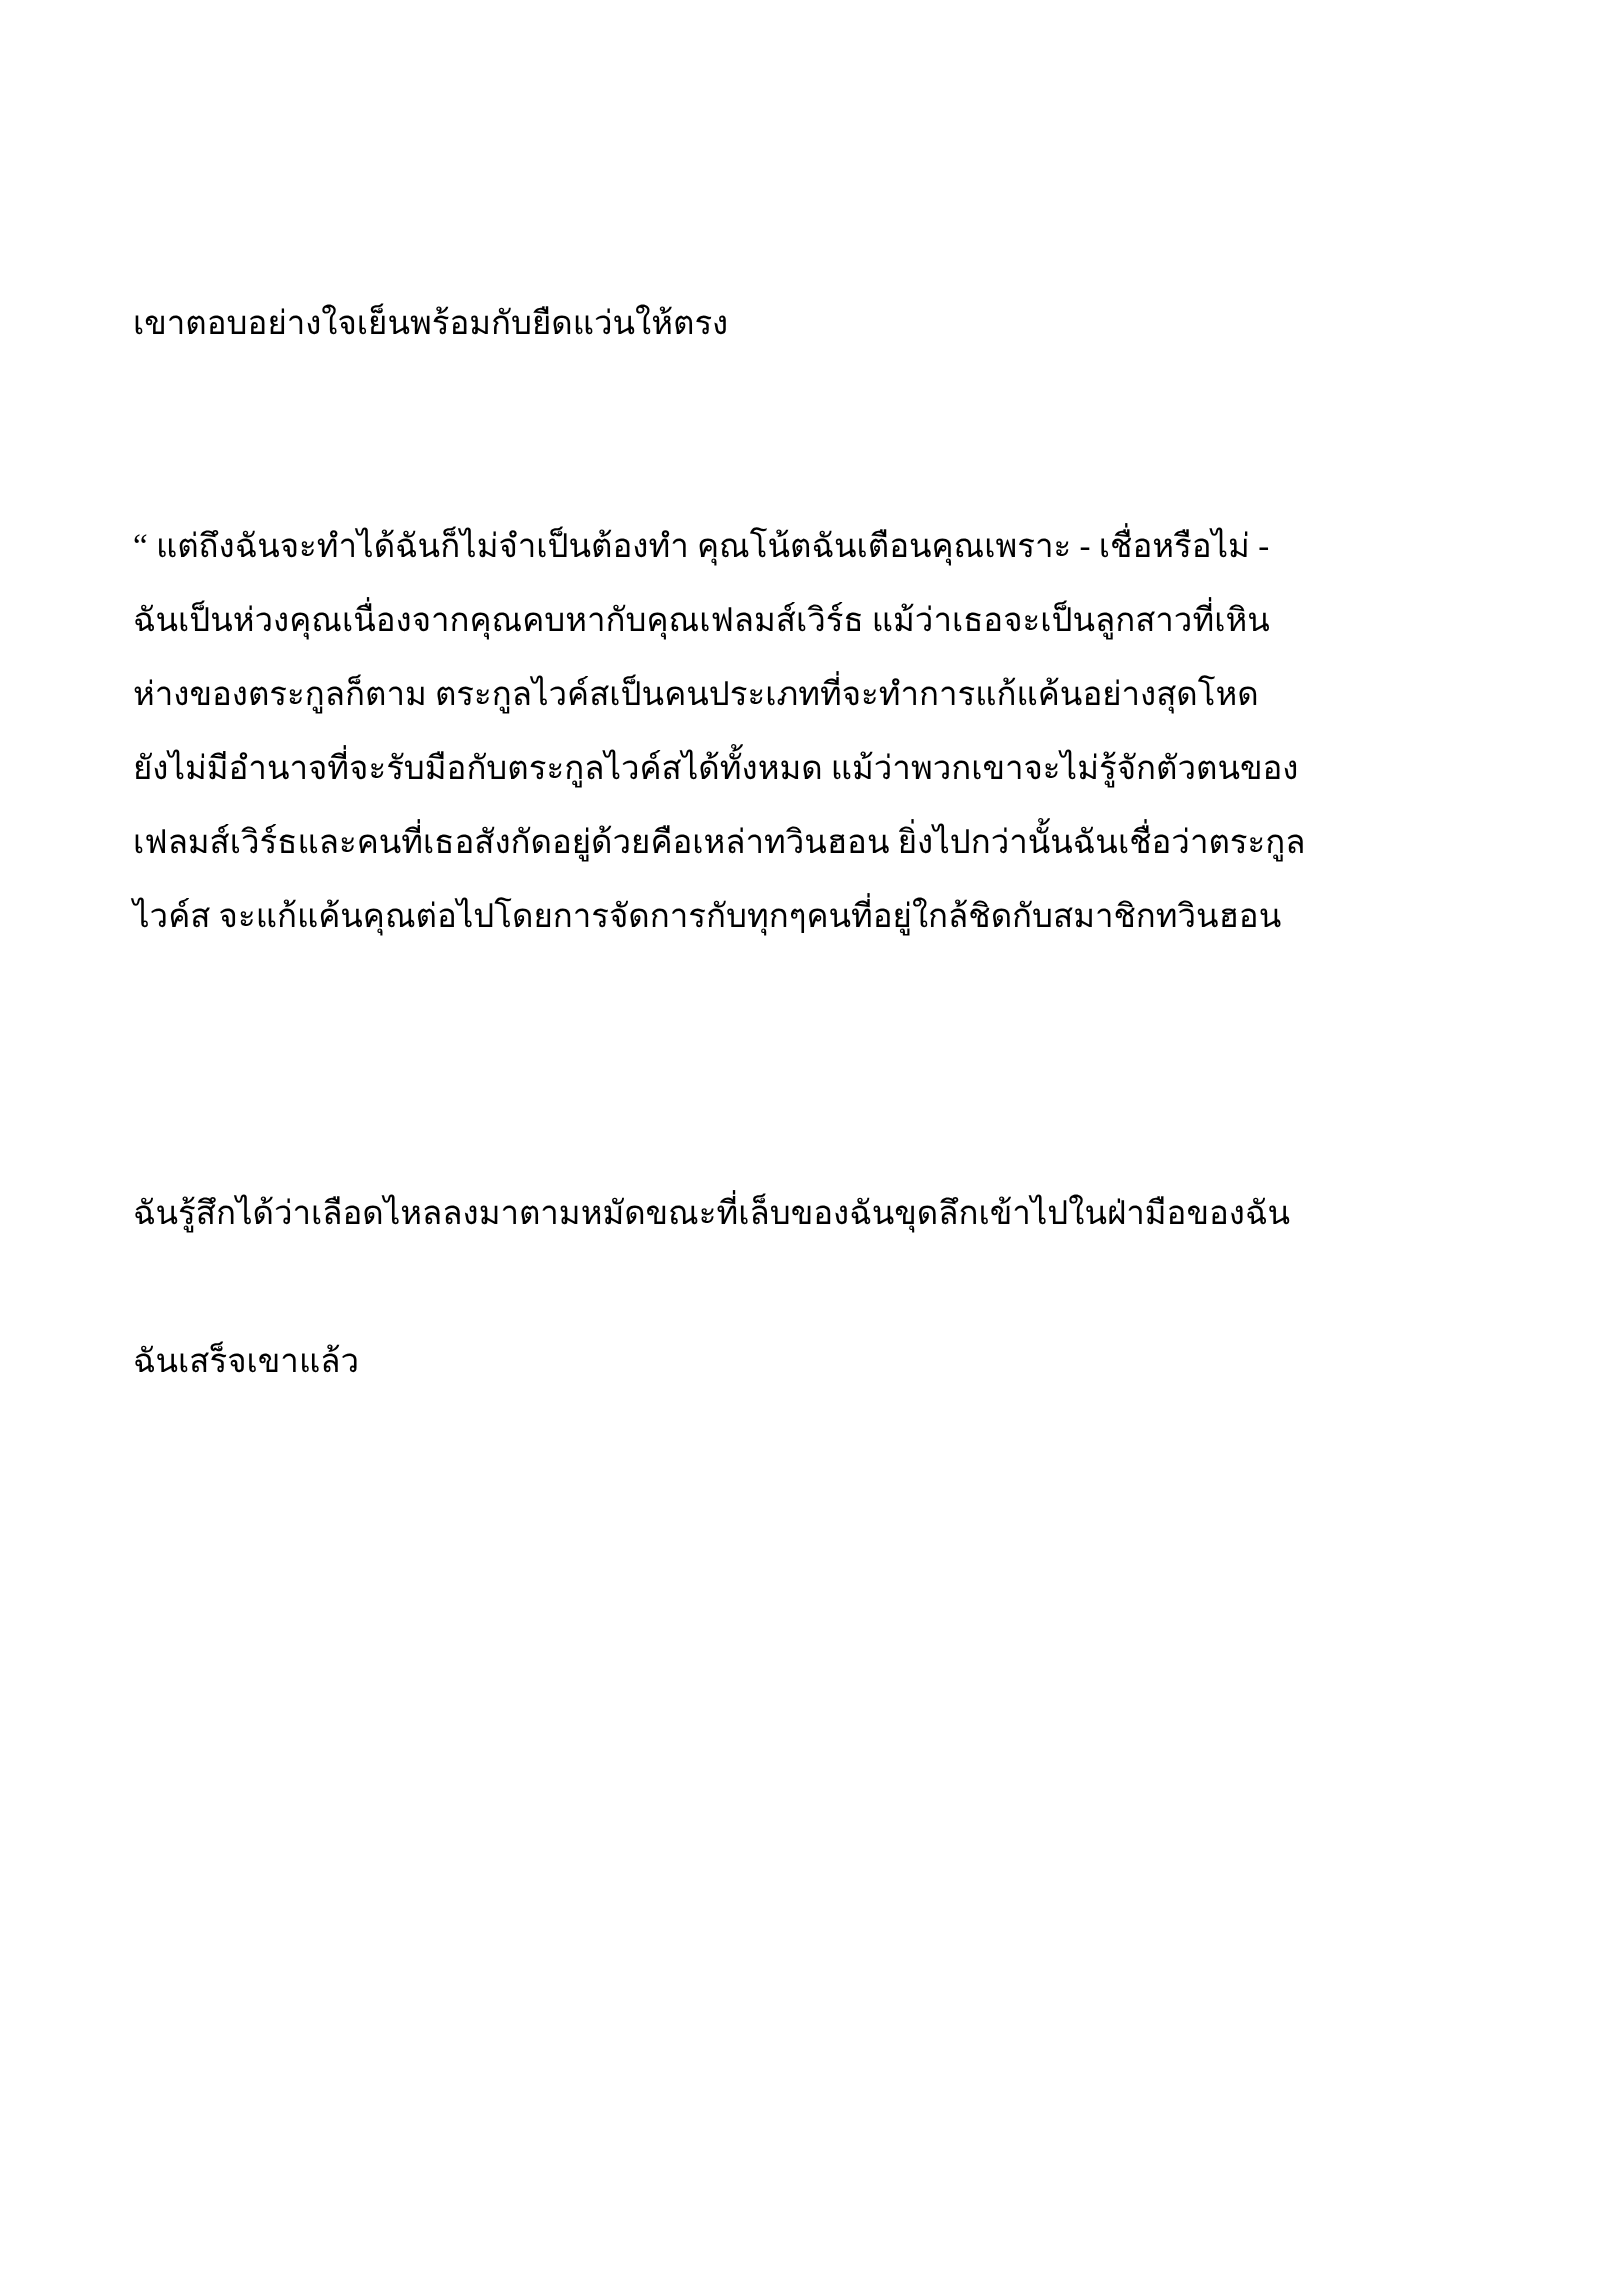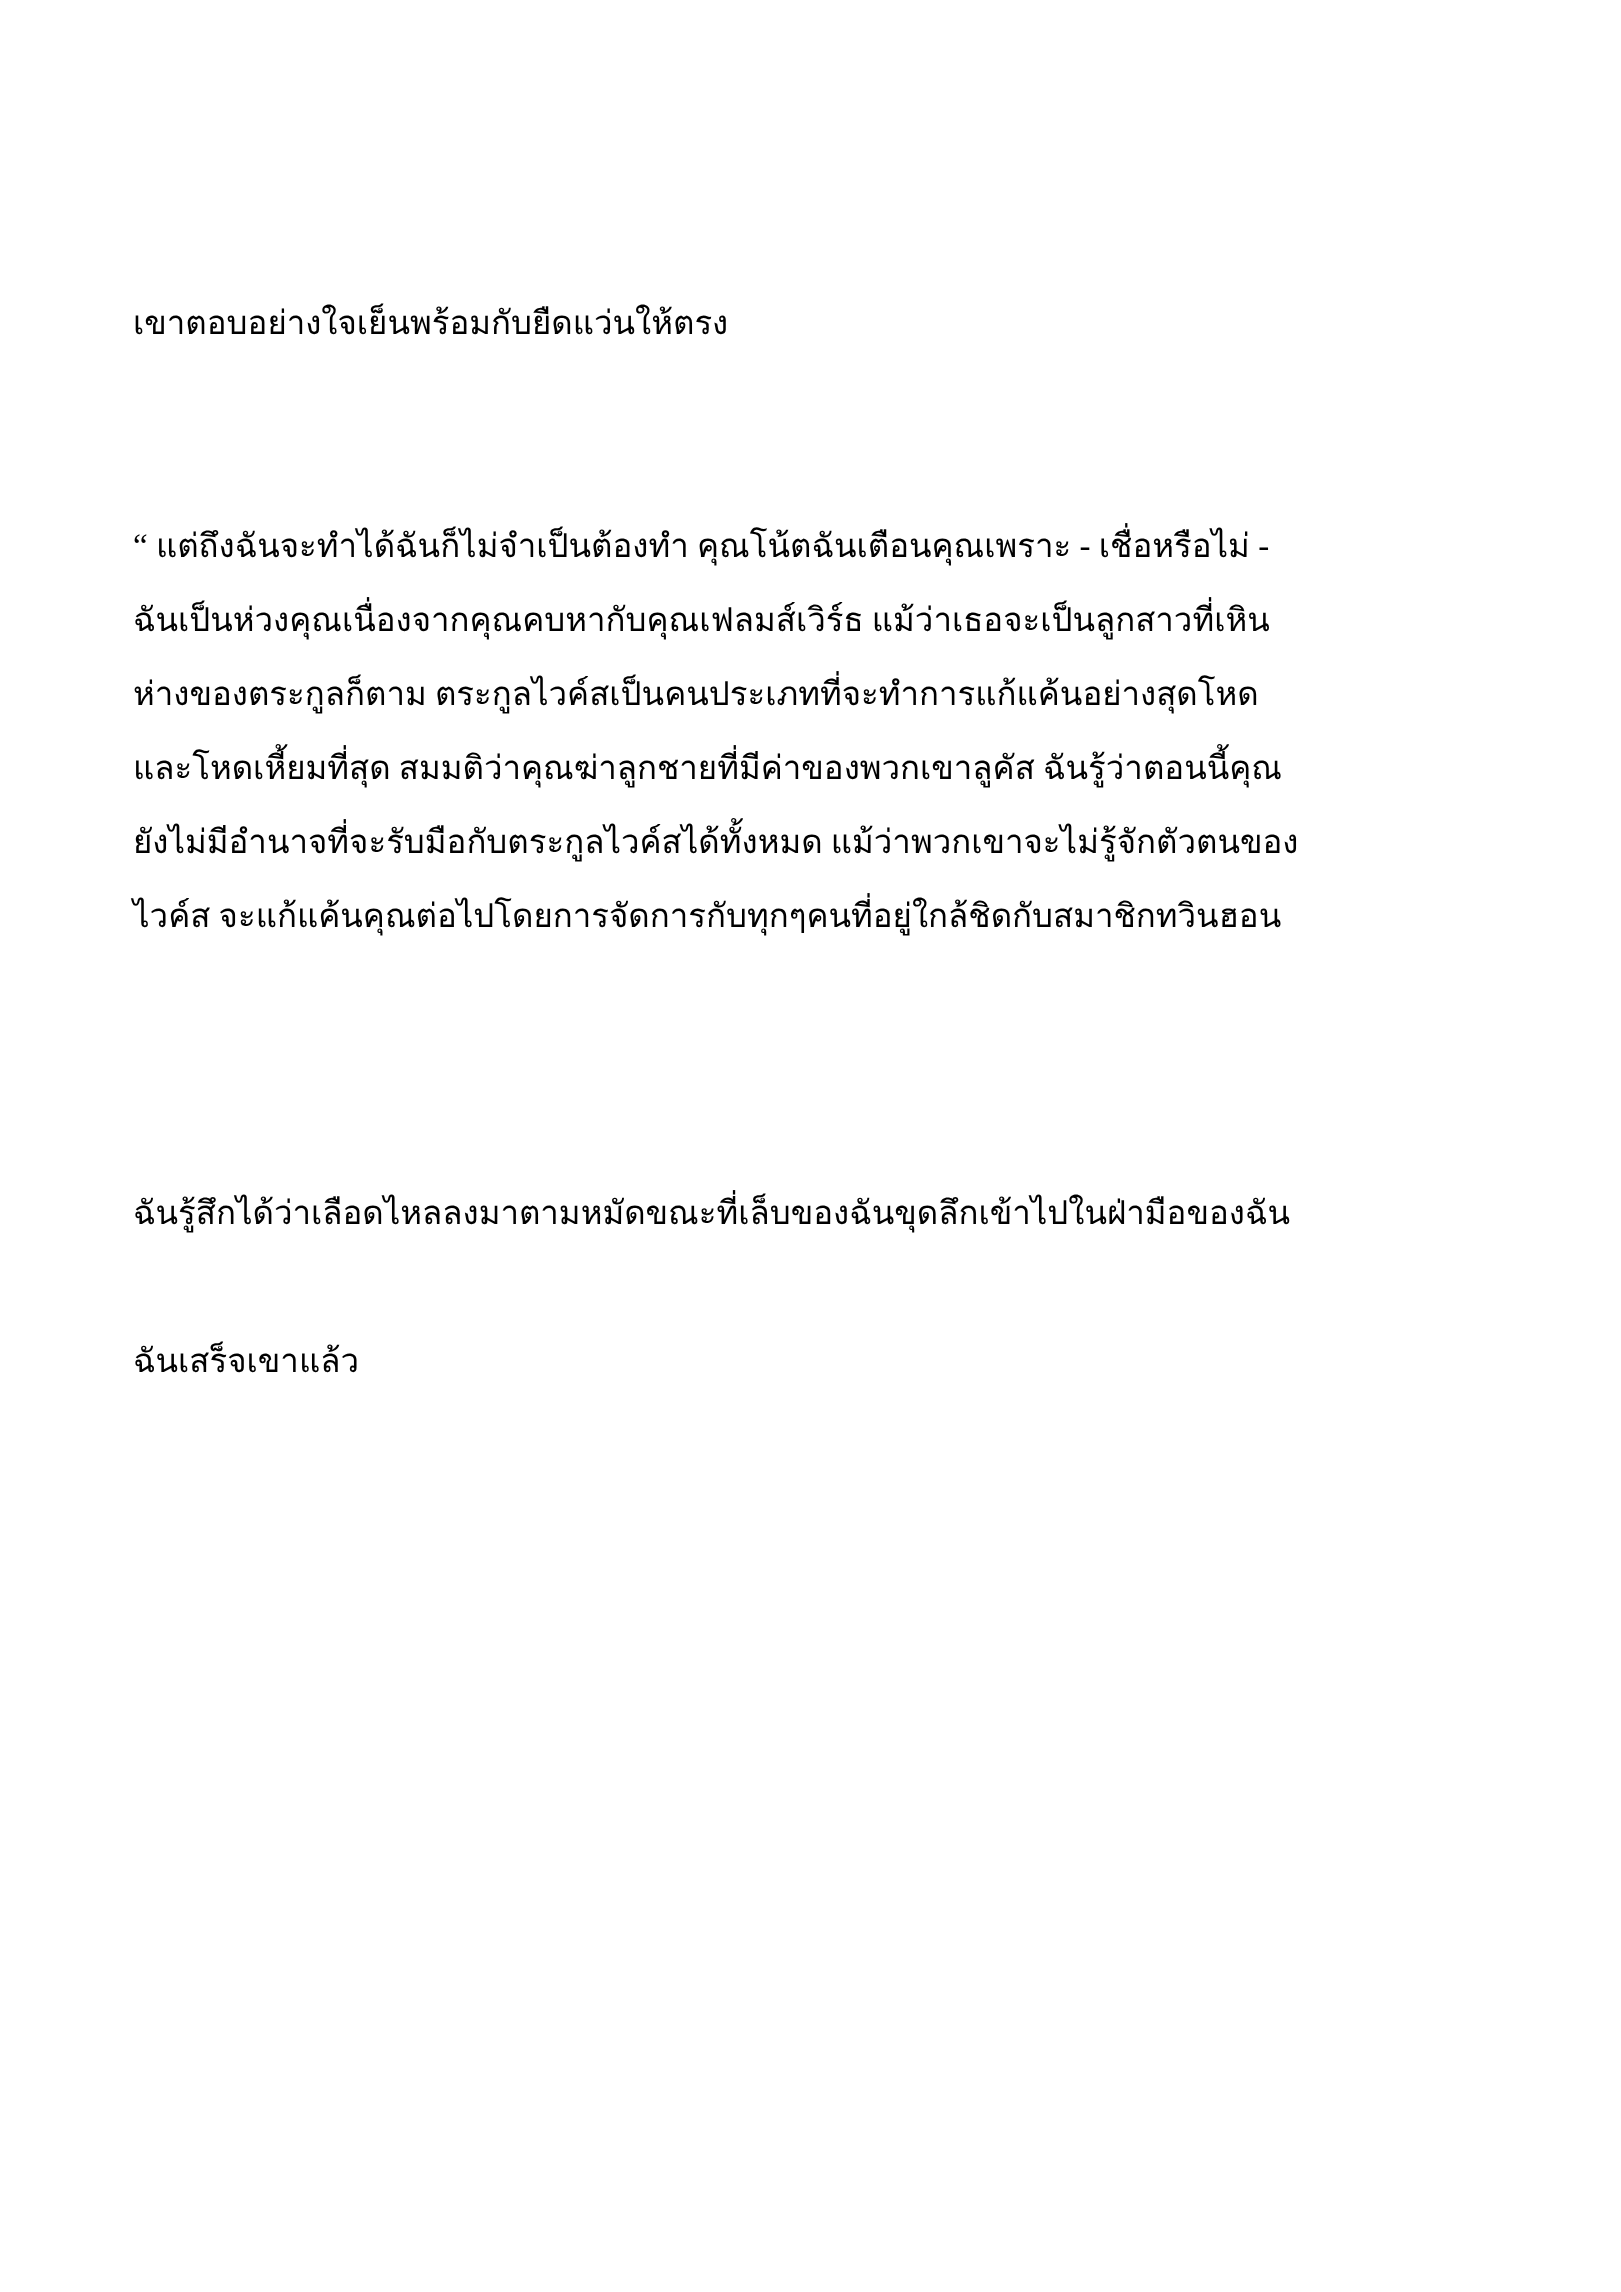--- a/index.html
+++ b/index.html
@@ -41,22 +41,22 @@
 <div class="page">
   <div class="content" id="doc-content">
 
   <div class="para">
         <div class="line">เขาตอบอย่างใจเย็นพร้อมกับยืดแว่นให้ตรง</div>
       </div>
       <div class="para">
         <div class="line">“ แต่ถึงฉันจะทำได้ฉันก็ไม่จำเป็นต้องทำ คุณโน้ตฉันเตือนคุณเพราะ - เชื่อหรือไม่ -</div>
         <div class="line">ฉันเป็นห่วงคุณเนื่องจากคุณคบหากับคุณเฟลมส์เวิร์ธ แม้ว่าเธอจะเป็นลูกสาวที่เหิน</div>
         <div class="line">ห่างของตระกูลก็ตาม ตระกูลไวค์สเป็นคนประเภทที่จะทำการแก้แค้นอย่างสุดโหด</div>
-        <div class="line">และโหดเหี้ยมที่สุด สมมติว่าคุณฆ่าลูกชายที่มีค่าของพวกเขาลูคัส ฉันรู้ว่าตอนนี้คุณ</div>
         <div class="line">ยังไม่มีอำนาจที่จะรับมือกับตระกูลไวค์สได้ทั้งหมด แม้ว่าพวกเขาจะไม่รู้จักตัวตนของ</div>
+        <div class="line">เฟลมส์เวิร์ธและคนที่เธอสังกัดอยู่ด้วยคือเหล่าทวินฮอน ยิ่งไปกว่านั้นฉันเชื่อว่าตระกูล</div>
         <div class="line">ไวค์ส จะแก้แค้นคุณต่อไปโดยการจัดการกับทุกๆคนที่อยู่ใกล้ชิดกับสมาชิกทวินฮอน</div>
       </div>
       <div class="para">
         <div class="line">ฉันรู้สึกได้ว่าเลือดไหลลงมาตามหมัดขณะที่เล็บของฉันขุดลึกเข้าไปในฝ่ามือของฉัน</div>
       </div>
       <div class="para">
         <div class="line">ฉันเสร็จเขาแล้ว</div>
       </div>
     </div>
 </div>

